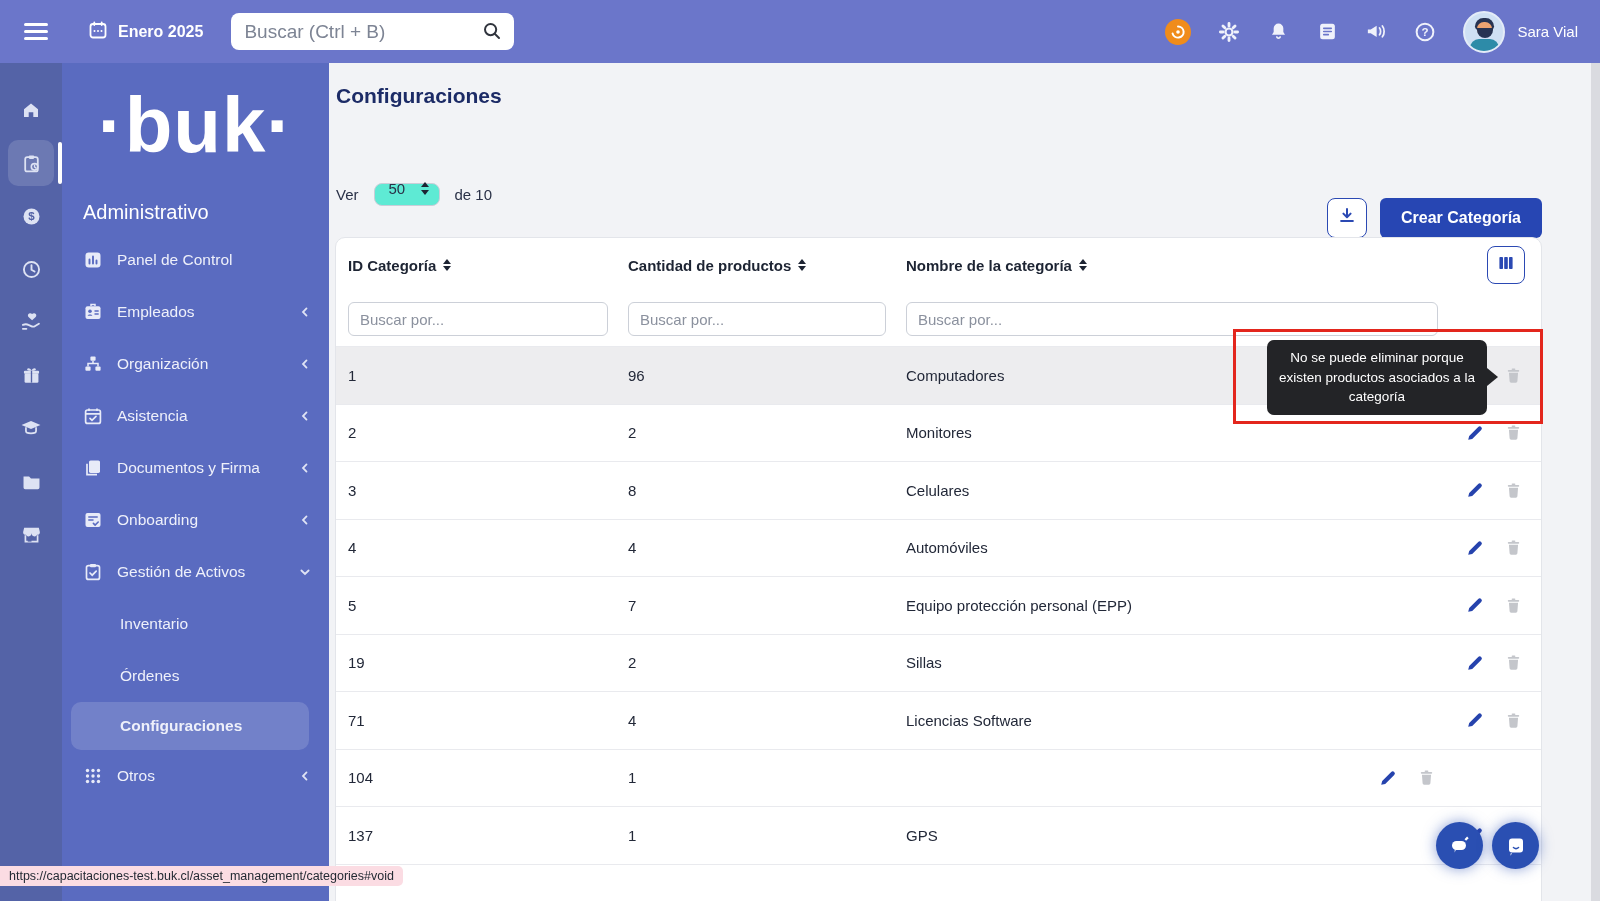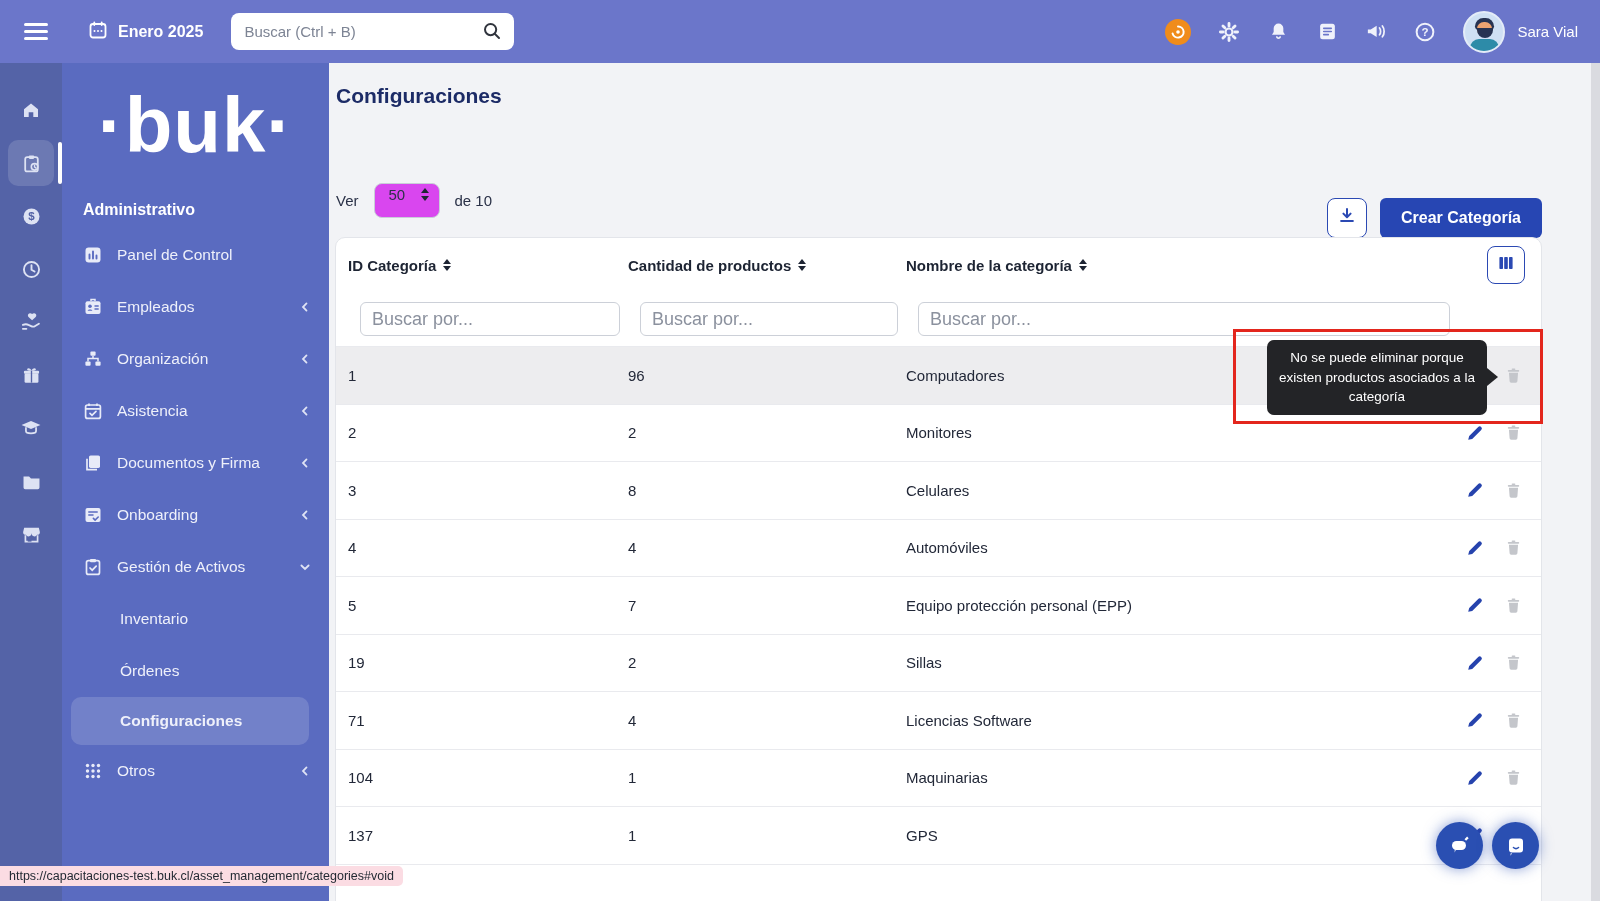--- a/index.html
+++ b/index.html
@@ -8,21 +8,21 @@
 
   
   .topbar { position:absolute; top:0; left:0; width:1600px; height:63px; background:#6b76ca;
             display:flex; align-items:center; z-index:30; color:#fff; }
   .hamburger { margin-left:24px; width:24px; cursor:pointer; }
   .hamburger span { display:block; height:2.6px; background:#fff; border-radius:2px; margin:4.6px 0; }
   .tb-date { display:flex; align-items:center; gap:10px; margin-left:40px; font-size:16px; font-weight:700; }
   .tb-search { position:relative; margin-left:28px; width:283px; height:37px; background:#fff; border-radius:8px;
                display:flex; align-items:center; }
   .tb-search input { border:none; outline:none; background:transparent; width:230px; margin-left:13px;
-                     font-size:15px; color:#333; font-family:"Liberation Sans",sans-serif; }
+                     font-size:19px; color:#333; font-family:"Liberation Sans",sans-serif; }
   .tb-search input::placeholder { color:#7d8494; }
   .tb-search .mag { position:absolute; right:12px; top:8px; }
   .tb-right { margin-left:auto; display:flex; align-items:center; gap:27px; margin-right:22px; }
   .tb-ic { width:22px; height:22px; display:flex; align-items:center; justify-content:center; cursor:pointer; color:#f0f2fb; }
   .points { width:26px; height:26px; border-radius:50%; background:#f08c1b; display:flex; align-items:center; justify-content:center; }
   .avatar { width:42px; height:42px; border-radius:50%; background:#cfe0f4; border:2px solid #e4ecf8;
             position:relative; overflow:hidden; cursor:pointer; }
   .av-hair { position:absolute; left:10px; top:5px; width:19px; height:12px; background:#273352; border-radius:9px 9px 4px 4px; }
   .av-face { position:absolute; left:12px; top:9px; width:15px; height:14px; background:#eda371; border-radius:46%; }
   .av-beard { position:absolute; left:11.5px; top:15px; width:16px; height:10px; background:#273352; border-radius:0 0 9px 9px; }
@@ -36,41 +36,41 @@
                justify-content:center; color:#dde2f3; cursor:pointer; position:relative; }
   .rail-item.active { background:rgba(255,255,255,.14); }
   .rail-item.active::after { content:""; position:absolute; right:-8px; top:2px; width:4px; height:42px;
                              background:#fff; border-radius:3px; }
 
   
   .sidebar { position:absolute; top:63px; left:62px; width:267px; height:838px; background:#5a6bc0;
              color:#eef0fa; z-index:19; }
   .logo { text-align:center; margin-top:8px; font-size:78px; font-weight:700; color:#fff; letter-spacing:1px;
           line-height:108px; cursor:pointer; }
-  .section-label { margin:22px 0 10px 21px; font-size:16px; font-weight:700; color:#fff; }
+  .section-label { margin:22px 0 10px 21px; font-size:20px; font-weight:400; color:#fff; }
   .nav { }
   .nav-item { height:52px; display:flex; align-items:center; padding:0 18px 0 21px; cursor:pointer; font-size:15.5px; }
   .nav-item .nicon { width:20px; height:20px; margin-right:14px; color:#e8ebf8; flex:none; display:flex; align-items:center; }
   .nav-item .nlabel { flex:1; }
   .nav-item .chev { width:12px; height:12px; color:#dfe3f4; display:flex; }
   .sub-item { height:52px; display:flex; align-items:center; padding-left:58px; font-size:15.5px; cursor:pointer; }
   .sub-item.active { background:rgba(255,255,255,.15); border-radius:10px; margin:0 20px 0 9px; padding-left:49px;
                      height:48px; font-weight:700; }
 
   
   .main { position:absolute; top:63px; left:318px; width:1282px; height:838px; background:#f2f3f6; z-index:10; }
   .page-title { position:absolute; left:18px; top:21px; font-size:21px; font-weight:700; color:#1c2b66; }
   .tabs { position:absolute; left:18px; top:62px; display:flex; }
   .tab { padding:11px 19px 8px; font-size:17px; cursor:pointer; }
   .tab.active { background:#e9edf8; border-radius:6px 6px 0 0; border-bottom:3px solid #2a49bb;
                 color:#2a52c7; font-weight:700; }
   .tab.inactive { color:#6b7280; font-weight:500; padding-top:12px; }
   .controls { position:absolute; left:18px; top:120px; display:flex; align-items:center; gap:15px;
               font-size:15px; color:#2a3147; }
-  .pagesize { width:66px; height:35px; background:#d946ef; border:1px solid #c9ced8; border-radius:8px;
+  .pagesize { width:66px; height:23px; background:#5eead4; border:1px solid #c9ced8; border-radius:8px;
               display:flex; align-items:center; justify-content:space-between; padding:0 10px 12px 14px; cursor:pointer; }
   .hdr-actions { position:absolute; right:58px; top:135px; display:flex; gap:13px; }
   .dl-btn { width:40px; height:40px; background:#fff; border:1.5px solid #2b49b3; border-radius:8px;
             display:flex; align-items:center; justify-content:center; cursor:pointer; }
   .create-btn { height:40px; padding:0 21px; background:#2746b3; border:none; border-radius:6px; color:#fff;
                 font-size:16px; font-weight:700; cursor:pointer; font-family:"Liberation Sans",sans-serif; }
 
   
   .card { position:absolute; left:17px; top:174px; width:1207px; height:700px; background:#fff;
           border:1px solid #e3e5ea; border-radius:10px; }
@@ -78,22 +78,22 @@
               border:1.5px solid #2b49b3; border-radius:8px; display:flex; align-items:center;
               justify-content:center; cursor:pointer; z-index:5; }
   .tgrid { display:grid; grid-template-columns:280px 278px 548px 1fr; align-items:center; padding-left:12px; }
   .thead { height:54px; }
   .th { font-size:15px; font-weight:700; color:#1d2433; display:flex; align-items:center; cursor:pointer; }
   .sort { display:inline-flex; flex-direction:column; gap:2.5px; margin-left:7px; }
   .sort i { display:block; width:0; height:0; border-left:4.5px solid transparent; border-right:4.5px solid transparent; }
   .sort .up { border-bottom:5.5px solid #1d2433; }
   .sort .dn { border-top:5.5px solid #1d2433; }
   .tfilters { height:54px; }
-  .tfilters input { height:34px; border:1px solid #ccd0d8; border-radius:6px; padding:0 11px; font-size:18px;
-                    color:#333; outline:none; font-family:"Liberation Sans",sans-serif; background:#fff;margin-left:12px; }
+  .tfilters input { height:34px; border:1px solid #ccd0d8; border-radius:6px; padding:0 11px; font-size:15px;
+                    color:#333; outline:none; font-family:"Liberation Sans",sans-serif; background:#fff; }
   .tfilters input::placeholder { color:#8b919e; }
   .fi1 { width:260px; } .fi2 { width:258px; } .fi3 { width:532px; }
   .trow { height:57.5px; border-top:1px solid #e9eaee; font-size:15px; color:#222838; }
   .trow.selected { background:#ededef; }
   .actions { display:flex; justify-content:flex-end; align-items:center; gap:18px; padding-right:18px; }
   .act { width:20px; height:20px; cursor:pointer; display:flex; align-items:center; justify-content:center; }
 
   
   .tooltip { position:absolute; left:1267px; top:340px; width:220px; padding:8px 12px; background:#232427;
              border-radius:7px; color:#fff; font-size:13.5px; line-height:1.45; text-align:center; z-index:44; }
@@ -588,21 +588,20 @@
               <rect x="4" y="4.2" width="12" height="1.8" rx="0.9" fill="#c4c6cb"></rect>
               <rect x="8" y="2.6" width="4" height="1.6" rx="0.8" fill="#c4c6cb"></rect>
               <path d="M5.2 7h9.6l-.7 9a1.6 1.6 0 0 1-1.6 1.5H7.5A1.6 1.6 0 0 1 5.9 16z" fill="#c4c6cb"></path>
             </svg>
           </span>
       </div>
     </div>
     <div class="tgrid trow">
       <div>104</div>
       <div>1</div>
-      <div>Maquinarias</div>
       <div class="actions">
         <span class="act">
             <svg width="20" height="20" viewBox="0 0 20 20">
               <path d="M3.2 16.8l1-3.8 9-9a2.1 2.1 0 0 1 3 3l-9 9-4 .8z" fill="#2643ad"></path>
             </svg>
           </span>
         <span class="act">
             <svg width="19" height="19" viewBox="0 0 20 20">
               <rect x="4" y="4.2" width="12" height="1.8" rx="0.9" fill="#c4c6cb"></rect>
               <rect x="8" y="2.6" width="4" height="1.6" rx="0.8" fill="#c4c6cb"></rect>

